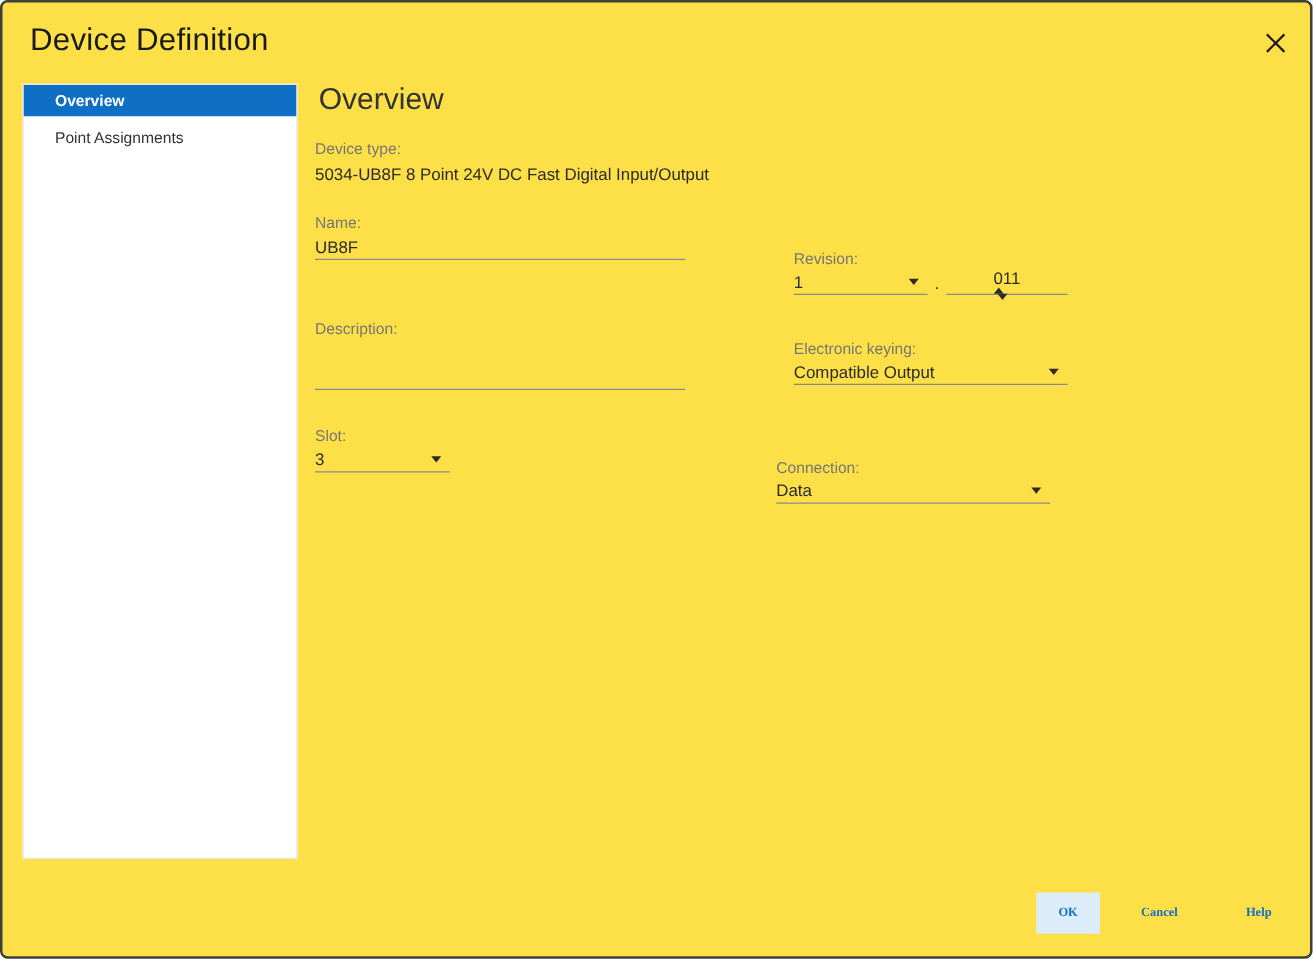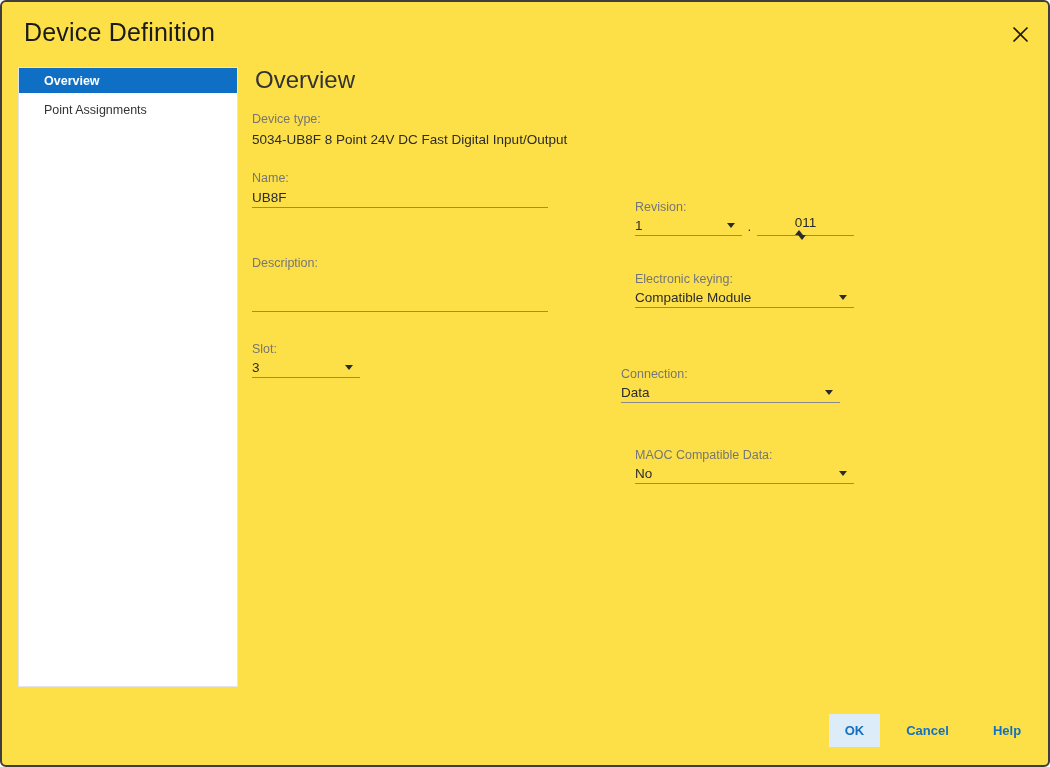--- a/index.html
+++ b/index.html
@@ -89,22 +89,22 @@
   .f-keying .field-value-row { margin-top: 1px; }
   .f-connection  { left: 619px; top: 365px; width: 219px; }
   .f-connection .field-value-row { margin-top: 1px; }
   .f-maoc        { left: 633px; top: 446px; width: 219px; }
   .f-maoc .field-value-row { margin-top: 1px; }
 
   
   .footer-btn {
     position: absolute; top: 712px; height: 33px;
     display: flex; align-items: center; justify-content: center;
-    font-family: Liberation Sans, sans-serif;
-    font-size: 13px; font-weight: 700; color: #1270c4;
+    font-family: Liberation Serif, serif;
+    font-size: 10px; font-weight: 700; color: #1270c4;
     background: transparent; border: none; cursor: pointer;
   }
   .btn-ok     { left: 827px; width: 51px; background: #ddecf9; }
   .btn-cancel { left: 888px; width: 75px; }
   .btn-help   { left: 972px; width: 66px; text-align: right; }
 </style>
 </head>
 <body>
 
 <div class="dialog">
@@ -176,41 +176,33 @@
         <span class="grow"></span>
         <span class="arrow-up"></span>
         <span class="arrow-down"></span>
       </div>
     </div>
   </div>
 
   <div class="field f-keying">
     <span class="field-label">Electronic keying:</span>
     <div class="field-value-row">
-      <span class="field-value">Compatible Module</span>
+      <span class="field-value">Compatible Output</span>
       <span class="grow"></span>
       <span class="arrow-down"></span>
     </div>
   </div>
 
   <div class="field f-connection">
     <span class="field-label">Connection:</span>
     <div class="field-value-row">
       <span class="field-value">Data</span>
       <span class="grow"></span>
       <span class="arrow-down"></span>
     </div>
   </div>
 
-  <div class="field f-maoc">
-    <span class="field-label">MAOC Compatible Data:</span>
-    <div class="field-value-row">
-      <span class="field-value">No</span>
-      <span class="grow"></span>
-      <span class="arrow-down"></span>
-    </div>
-  </div>
 
   <button class="footer-btn btn-ok">OK</button>
   <button class="footer-btn btn-cancel">Cancel</button>
   <button class="footer-btn btn-help">Help</button>
 
 </div>
 
 </body></html>

